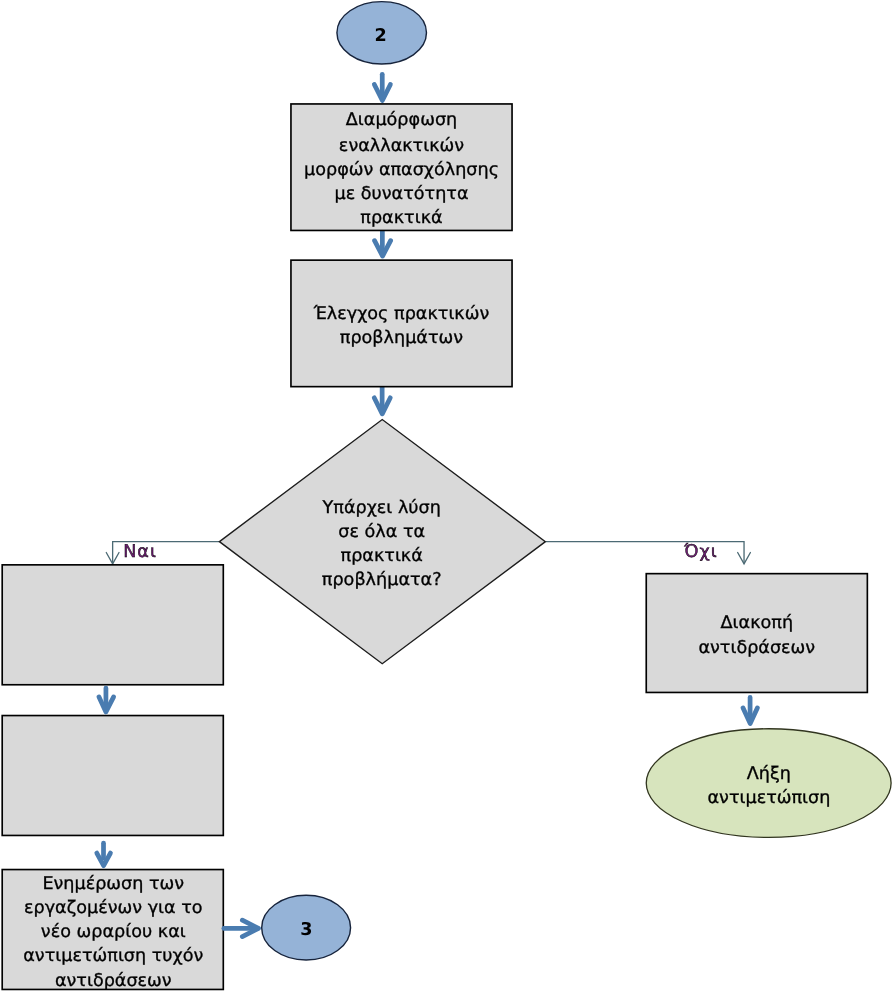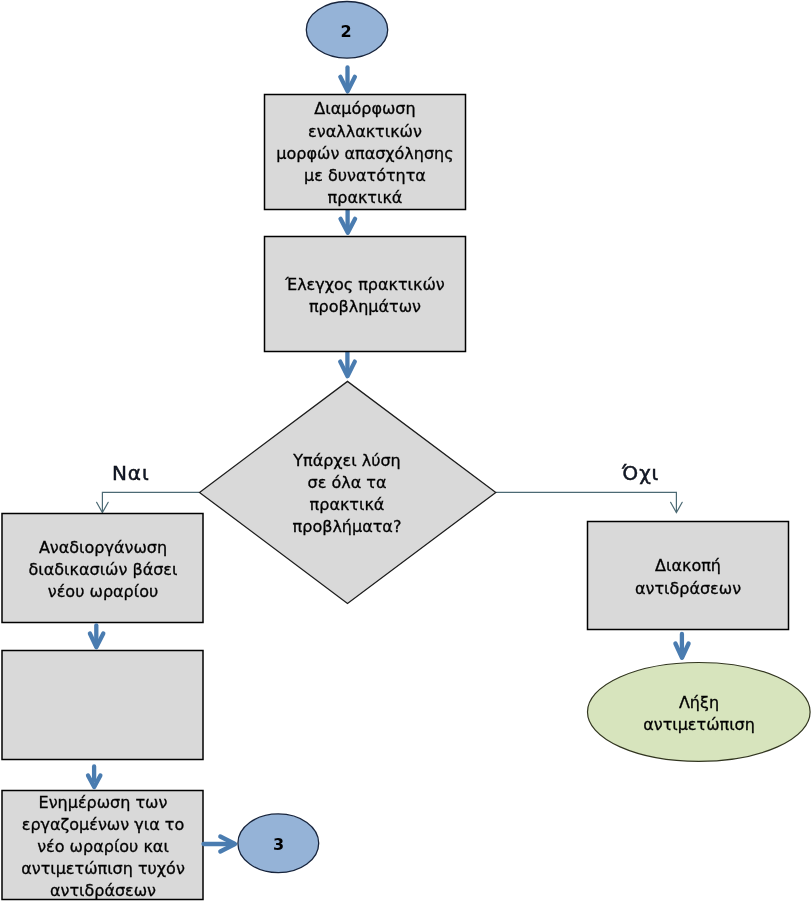--- a/index.html
+++ b/index.html
@@ -37,25 +37,26 @@
     line-height: 22.2px;
     color: #000000;
     white-space: pre-line;
     pointer-events: none;
     -webkit-text-stroke: 0.3px #000000;
     padding-top: 4px;
   }
   .edge-label {
     position: absolute;
     will-change: transform;
-    font-size: 20px;
+    font-size: 16px;
     line-height: 16px;
     letter-spacing: 0.9px;
-    color: #0f172a;
+    color: #701a75;
     white-space: pre;
+    margin-top: 28px;
     -webkit-text-stroke: 0.42px #000000;
   }
 </style>
 </head>
 <body>
 
 <div id="canvas">
 
   <svg class="layer" viewBox="0 0 812 901">
 
@@ -120,23 +121,20 @@
 εναλλακτικών
 μορφών απασχόλησης
 με δυνατότητα
 πρακτικά</div>
   <div class="shape-text" style="left:247px;top:433.5px;width:200px;height:116px">Υπάρχει λύση
 σε όλα τα
 πρακτικά
 προβλήματα?</div>
   <div class="shape-text" style="left:264px;top:236px;width:202px;height:116px">Έλεγχος πρακτικών
 προβλημάτων</div>
-  <div class="shape-text" style="left:2px;top:513px;width:202px;height:110px">Αναδιοργάνωση
-διαδικασιών βάσει
-νέου ωραρίου</div>
   <div class="shape-text" style="left:2px;top:790px;width:202px;height:110px">Ενημέρωση των
 εργαζομένων για το
 νέο ωραρίου και
 αντιμετώπιση τυχόν
 αντιδράσεων</div>
   <div class="shape-text" style="left:587px;top:521px;width:202px;height:109px">Διακοπή
 αντιδράσεων</div>
   <div class="shape-text" style="left:588px;top:663px;width:222px;height:98px">Λήξη
 αντιμετώπιση</div>
   <div class="shape-text" style="left:305px;top:1px;width:82px;height:58px;font-weight:bold;-webkit-text-stroke:0">2</div>

